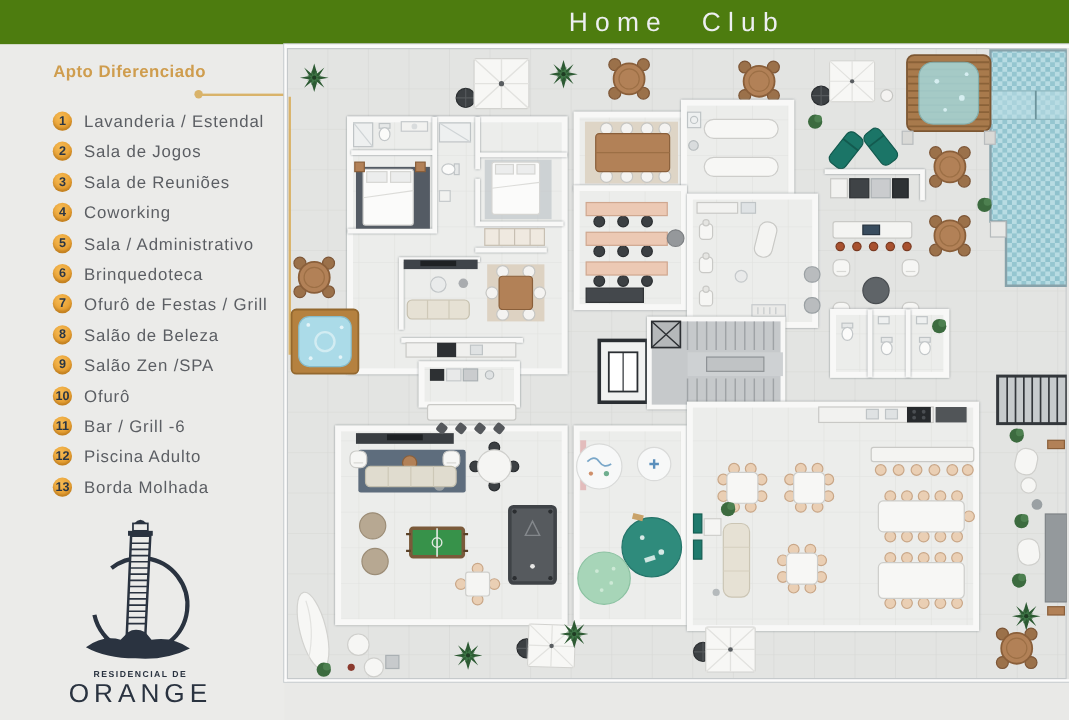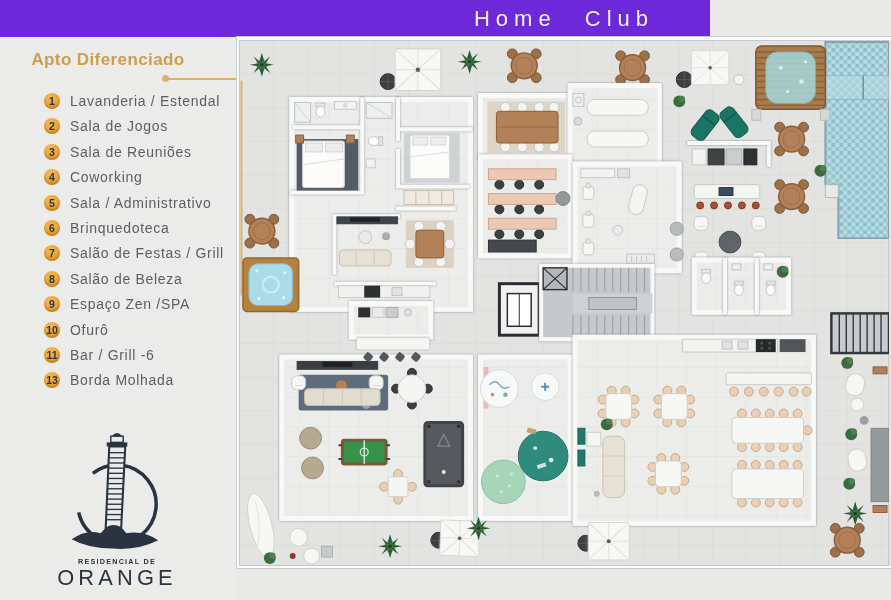--- a/index.html
+++ b/index.html
@@ -1,26 +1,26 @@
 <!DOCTYPE html>
 <html><head>
 <meta charset="utf-8">
 <style>
   html,body{margin:0;padding:0;}
   body{width:891px;height:600px;position:relative;background:#e9e9e7;
        font-family:"Liberation Sans","DejaVu Sans",sans-serif;overflow:hidden;}
   
-  .topbar{position:absolute;left:0;top:0;width:710px;height:37px;background:#6d28d9;}
+  .topbar{position:absolute;left:0;top:0;width:891px;height:37px;background:#4d7c0f;}
   .title{position:absolute;left:237px;top:0;width:654px;height:37px;line-height:37px;
          text-align:center;color:#edeff1;font-size:22px;font-weight:400;
          letter-spacing:6px;word-spacing:16px;}
   
   .sidebar{position:absolute;left:0;top:37px;width:237px;height:563px;background:#ebebe9;}
   .callout{position:absolute;top:14px;left:28px;width:160px;text-align:center;
-           color:#cf9d4e;font-size:17px;font-weight:bold;line-height:17px;letter-spacing:.4px;}
+           color:#cf9d4e;font-size:14px;font-weight:bold;line-height:17px;letter-spacing:.4px;}
   .leader-dot{position:absolute;top:38px;left:162px;width:7px;height:7px;border-radius:50%;background:#d9b36a;}
   .leader-line{position:absolute;top:40.5px;left:168px;width:69px;height:2px;background:#d9b36a;}
   .legend{position:absolute;top:56px;left:44px;right:6px;}
   .legend-item{display:flex;align-items:center;gap:10px;height:16px;margin-bottom:9.4px;}
   .num{flex:0 0 16px;width:16px;height:16px;border-radius:50%;
        background:radial-gradient(circle at 40% 30%,#f6bb55,#e59b2c 70%);
        box-shadow:inset 0 -2px 2px rgba(90,50,0,.25);
        color:#2b3644;font-size:10.5px;font-weight:bold;line-height:16px;text-align:center;}
   .lbl{font-size:14px;color:#5b5e63;letter-spacing:.7px;font-weight:500;white-space:nowrap;}
   .logo{position:absolute;left:42px;top:393px;width:150px;height:165px;}
@@ -64,37 +64,41 @@
     <div class="legend-item">
         <span class="num">5</span>
         <span class="lbl">Sala / Administrativo</span>
       </div>
     <div class="legend-item">
         <span class="num">6</span>
         <span class="lbl">Brinquedoteca</span>
       </div>
     <div class="legend-item">
         <span class="num">7</span>
-        <span class="lbl">Salão de Festas / Grill</span>
+        <span class="lbl">Ofurô de Festas / Grill</span>
       </div>
     <div class="legend-item">
         <span class="num">8</span>
         <span class="lbl">Salão de Beleza</span>
       </div>
     <div class="legend-item">
         <span class="num">9</span>
-        <span class="lbl">Espaço Zen /SPA</span>
+        <span class="lbl">Salão Zen /SPA</span>
       </div>
     <div class="legend-item">
         <span class="num">10</span>
         <span class="lbl">Ofurô</span>
       </div>
     <div class="legend-item">
         <span class="num">11</span>
         <span class="lbl">Bar / Grill -6</span>
+      </div>
+    <div class="legend-item">
+        <span class="num">12</span>
+        <span class="lbl">Piscina Adulto</span>
       </div>
     <div class="legend-item">
         <span class="num">13</span>
         <span class="lbl">Borda Molhada</span>
       </div>
   </div>
 
   <svg class="logo" viewBox="0 0 124 160">
     <g>
       <circle cx="62" cy="72" r="38" fill="none" stroke="#2a3340" stroke-width="3.4" stroke-dasharray="196 43" transform="rotate(-128 62 72)"></circle>

